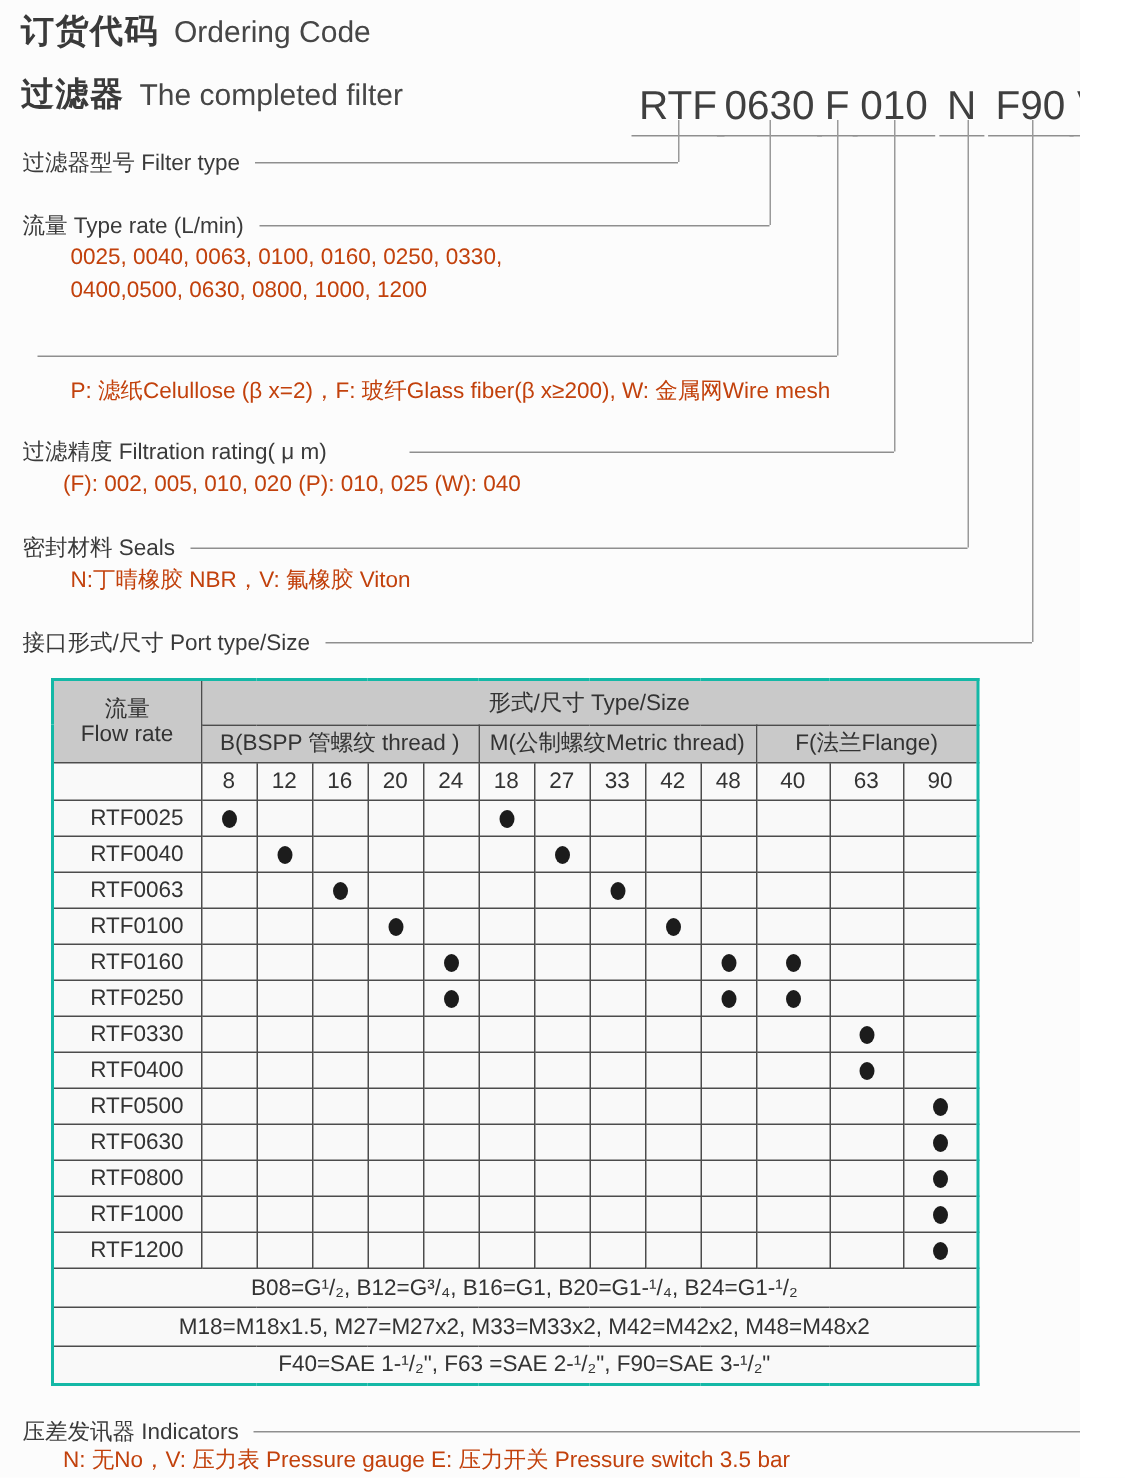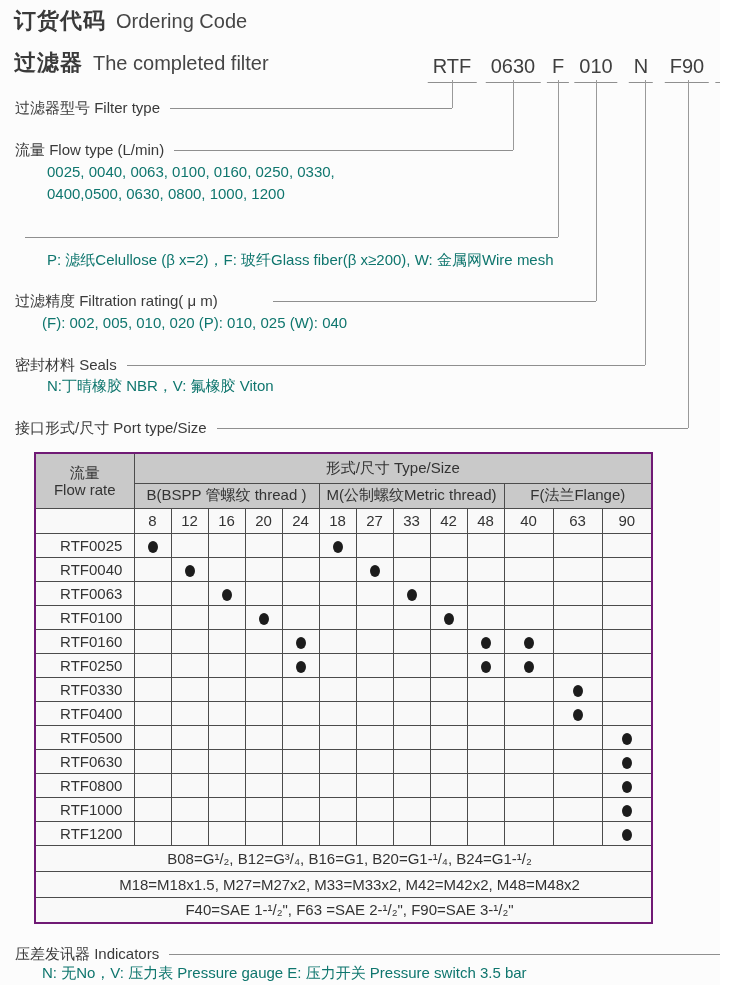--- a/index.html
+++ b/index.html
@@ -7,37 +7,37 @@
   .page { position:relative; width:720px; height:985px; background:#fcfcfc; color:#3a3a3a; overflow:hidden; }
 
   
   .title-row { position:absolute; left:14px; top:6px; }
   .subtitle-row { position:absolute; left:14px; top:48px; }
   .zh { font-weight:bold; font-size:22px; letter-spacing:1px; }
   .en { font-size:20px; margin-left:10px; color:#464646; }
 
   
   .token { position:absolute; top:55px; transform:translateX(-50%);
-           font-size:20px; color:#3f3f3f; padding:0 5px 4px 5px;
+           font-size:27px; color:#3f3f3f; padding:0 5px 4px 5px;
            border-bottom:1px solid #8f8f8f; white-space:nowrap; }
 
   
   .vline { position:absolute; width:1px; background:#9a9a9a; }
   .sec { position:absolute; left:15px; height:20px; display:flex; align-items:center; }
   .sec .lbl { font-size:15px; white-space:nowrap; color:#3a3a3a; }
   .sec .line { flex:1; height:1px; background:#8f8f8f; margin-left:10px; }
-  .detail { position:absolute; font-size:15px; color:#0f766e; white-space:nowrap; }
+  .detail { position:absolute; font-size:15px; color:#c2410c; white-space:nowrap; }
 
   
   table.ps { position:absolute; left:34px; top:452px; width:618px;
              border-collapse:collapse; table-layout:fixed;
              font-size:15px; color:#333; }
   table.ps th, table.ps td { border:1px solid #4c4c4c; text-align:center;
              font-weight:normal; overflow:hidden; white-space:nowrap; }
-  table.ps { border:2px solid #701a75; }
+  table.ps { border:2px solid #14b8a6; }
   .gray { background:#c9c9c9; }
   .hrow1 { height:30px; }
   .hrow2 { height:25px; }
   .srow  { height:25px; background:#f9f9f9; }
   .drow  { height:24px; background:#f9f9f9; }
   .frow  { height:26px; background:#f9f9f9; }
   .frow td { text-align:left; padding-left:12px; }
   td.model { text-align:left; padding-left:13px; }
   .dot { display:inline-block; width:10px; height:12px; border-radius:50%;
          background:#1c1c1c; vertical-align:middle; }
@@ -74,21 +74,21 @@
       <div class="vline" style="left: 688px; top: 80px; height: 348px;"></div>
       <div class="vline" style="left: 728px; top: 80px; height: 874px;"></div>
     </div>
 
   <div class="sec" style="top:98px;  width:437px;">
     <span class="lbl">过滤器型号 Filter type</span>
       <span class="line"></span>
   </div>
 
   <div class="sec" style="top:140px; width:498px;">
-    <span class="lbl">流量 Flow type (L/min)</span>
+    <span class="lbl">流量 Type rate (L/min)</span>
       <span class="line"></span>
   </div>
   <div class="detail" style="left:47px; top:163px;">0025, 0040, 0063, 0100, 0160, 0250, 0330,</div>
   <div class="detail" style="left:47px; top:185px;">0400,0500, 0630, 0800, 1000, 1200</div>
 
   <div class="sec" style="top:227px; width:543px;">
       <span class="line"></span>
   </div>
   <div class="detail" style="left:47px; top:251px;text-align:center;">P: 滤纸Celullose (β x=2)，F: 玻纤Glass fiber(β x≥200), W: 金属网Wire mesh</div>
 

